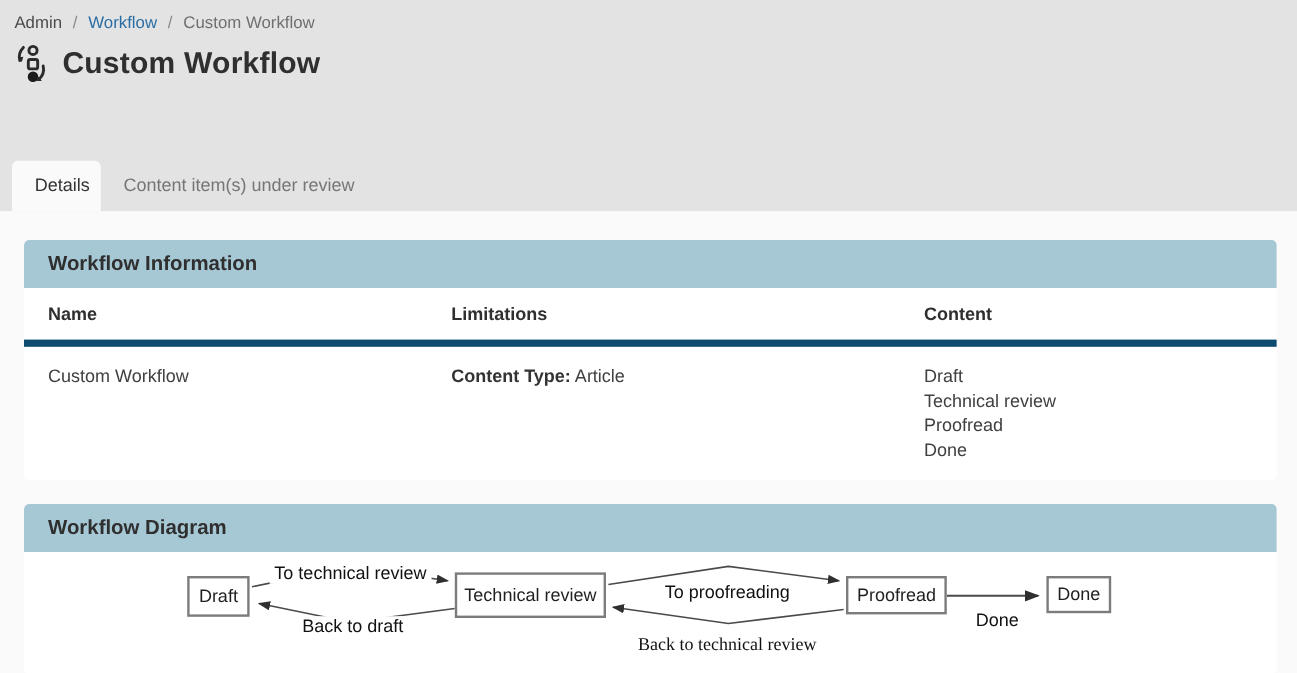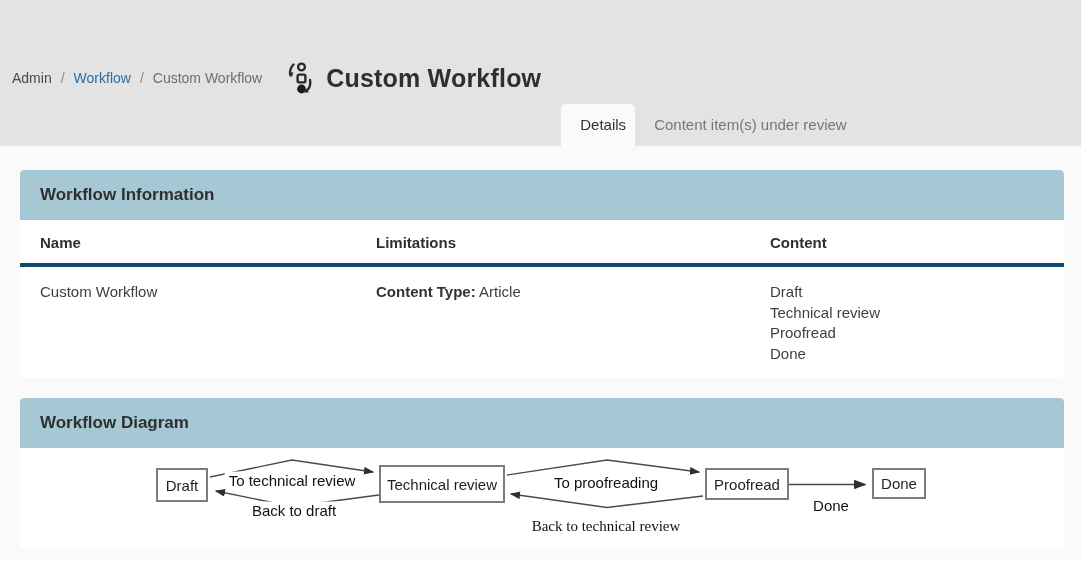--- a/index.html
+++ b/index.html
@@ -7,23 +7,23 @@
   body {
     font-family: "Liberation Sans", sans-serif;
     background: #fafafa;
     color: #333;
     overflow: hidden;
   }
 
   
   .topbar {
     background: #e3e3e3;
-    height: 146px;
-    display: flex;
-    flex-direction: row;
+    height: 176px;
+    display: flex;
+    flex-direction: column;
   }
   .breadcrumb {
     padding: 10px 12px 0 12px;
     font-size: 14px;
     display: flex;
     align-items: center;
     gap: 9px;
   }
   .crumb { color: #4a4a4a; }
   .crumb-sep { color: #8a8a8a; }
@@ -68,40 +68,40 @@
 
   .panel {
     margin: 24px 17px 0 20px;
     border-radius: 4px;
     background: #ffffff;
     overflow: hidden;
   }
   .panel + .panel { margin-top: 20px; }
   .panel-header {
     background: #a6c8d5;
-    height: 50px;
+    height: 40px;
     display: flex;
     align-items: center;
     padding: 0 20px;
     border-radius: 4px 4px 0 0;
   }
   .panel-title {
     font-size: 17px;
     font-weight: bold;
     color: #2f2f2f;
   }
 
   
   .info-grid {
     display: grid;
     grid-template-columns: 336px 394px 1fr;
     padding: 0 20px;
   }
   .info-head {
-    border-bottom: 4px solid #0c4a6e;
+    border-bottom: 6px solid #0c4a6e;
   }
   .info-head .cell {
     font-size: 15px;
     font-weight: bold;
     color: #2f2f2f;
     padding: 14px 0 12px 0;
   }
   .info-body .cell {
     font-size: 15px;
     color: #404040;
@@ -136,21 +136,21 @@
 
   .edge-label {
     position: absolute;
     transform: translate(-50%, -50%);
     font-size: 15px;
     color: #111;
     background: #fff;
     padding: 0 4px;
     white-space: nowrap;
   }
-  .el-f1 { left: 272px; top: 32px; }
+  .el-f1 { left: 272px; top: 18px; }
   .el-b1 { left: 274px; top: 62px; }
   .el-f2 { left: 586px; top: 34px; }
   .el-b2 { left: 586px; top: 78px; font-family: Liberation Serif, serif; }
   .el-f3 { left: 811px; top: 57px; background: transparent; }
 </style>
 </head>
 <body>
 
 <div class="topbar">
 

